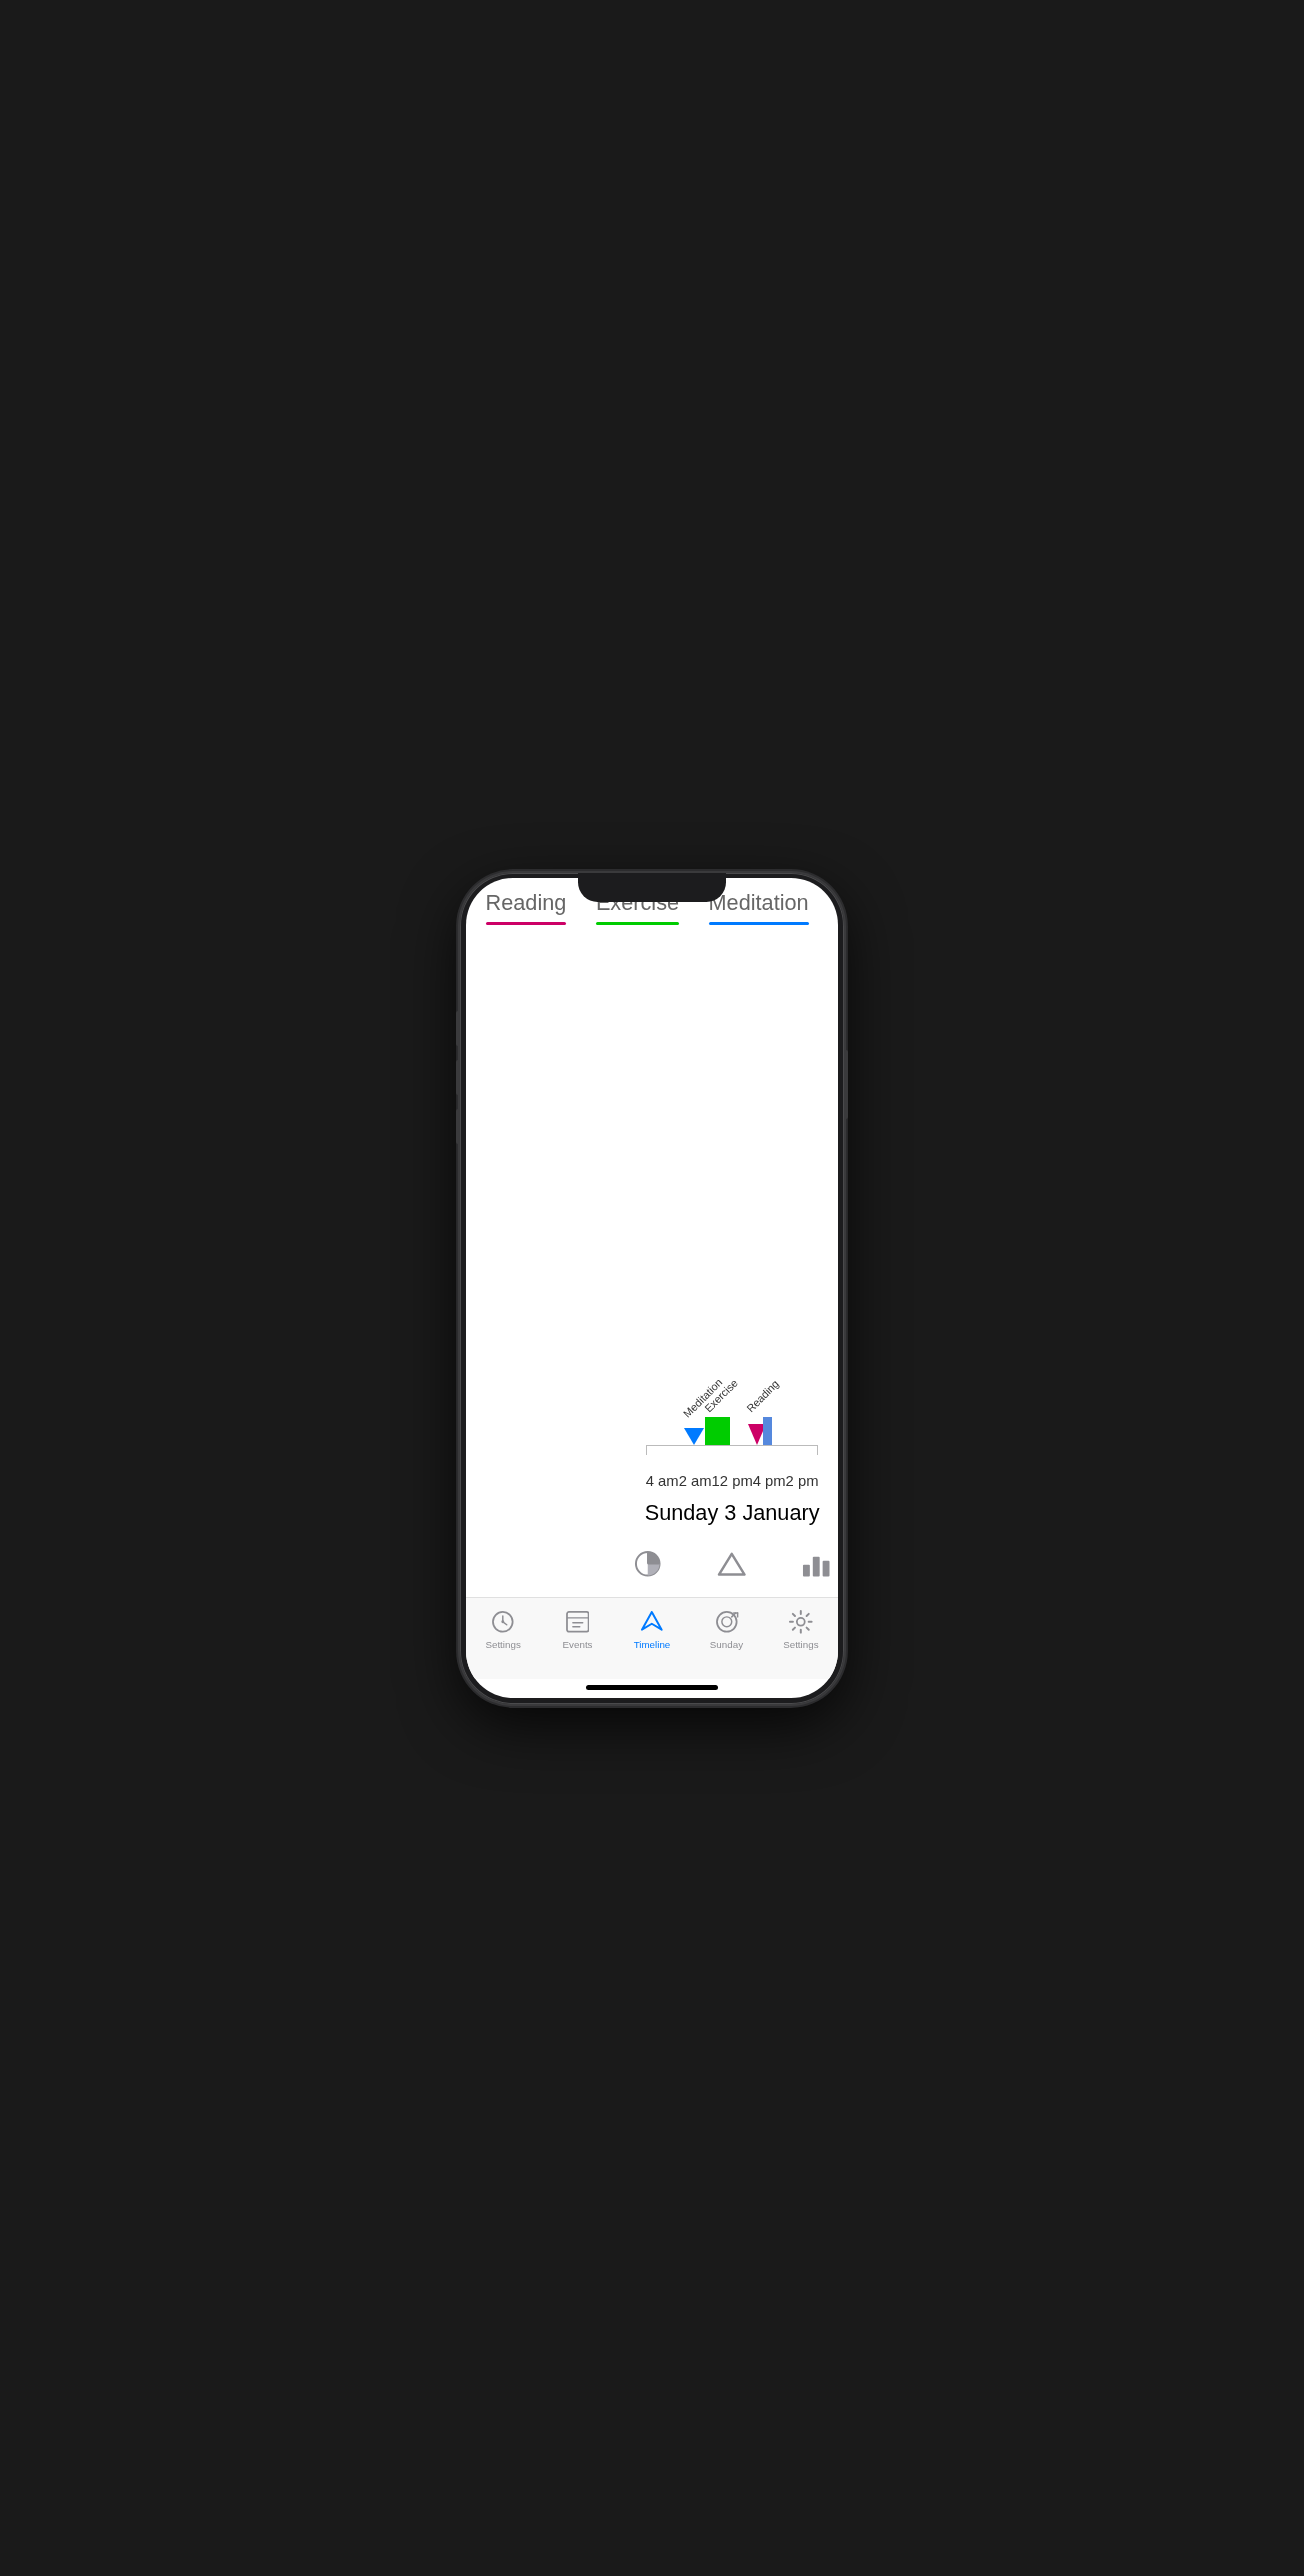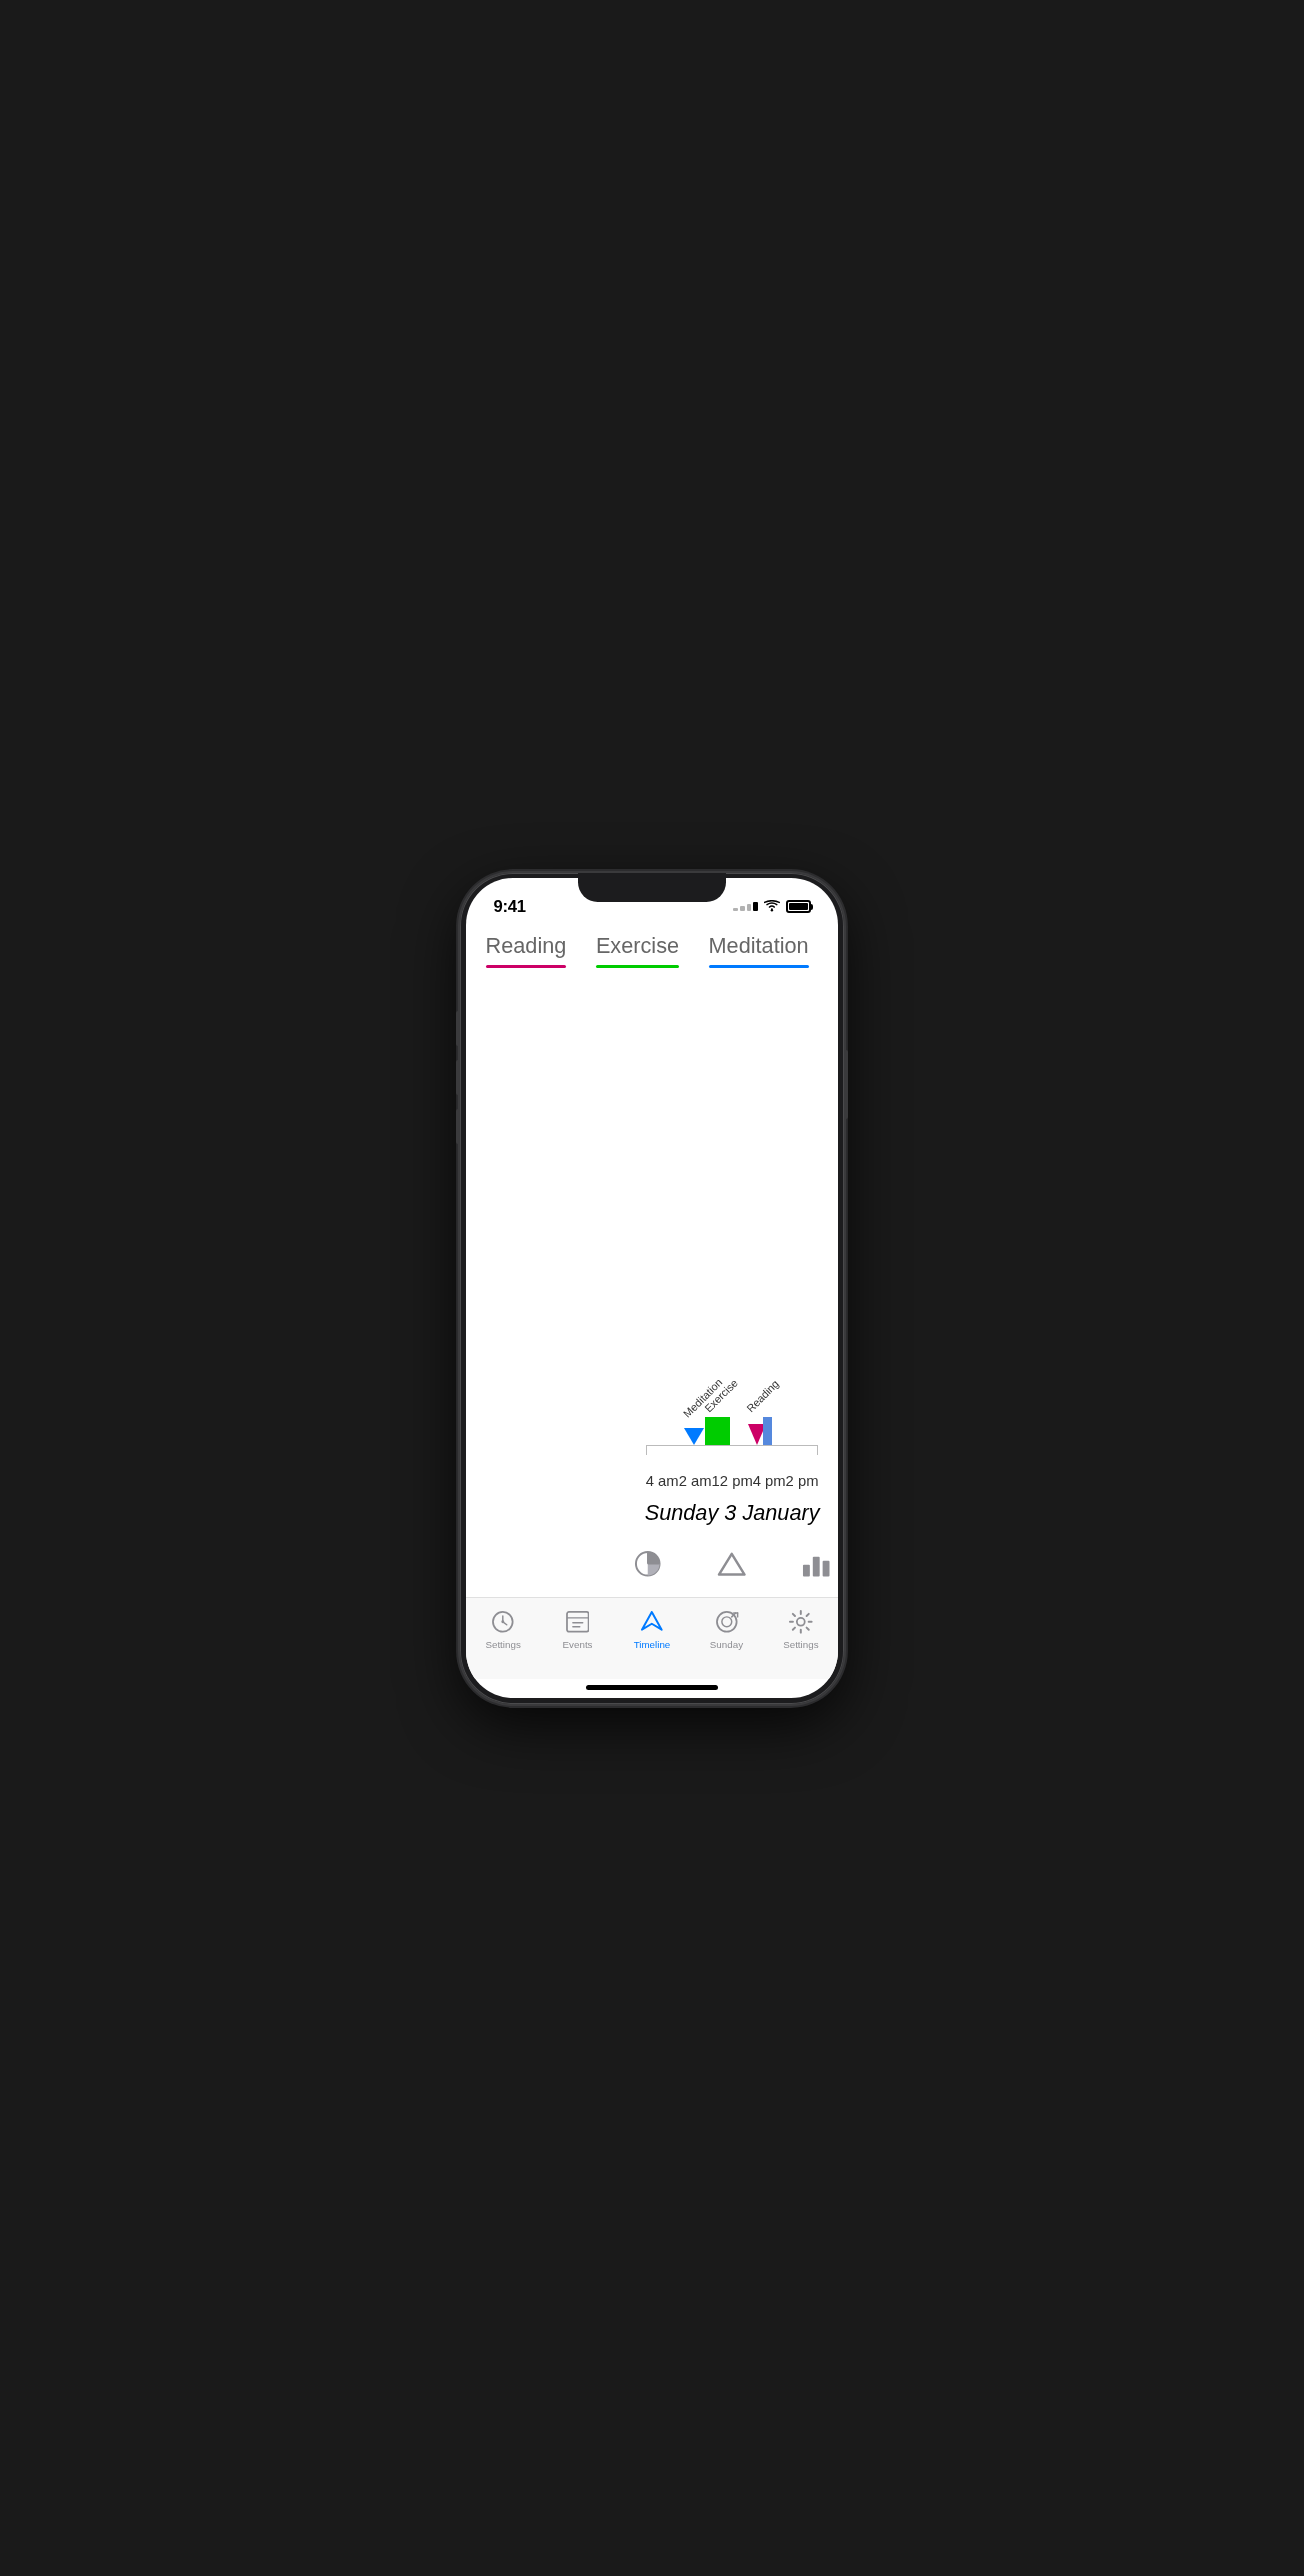--- a/index.html
+++ b/index.html
@@ -206,21 +206,20 @@
       font-weight: 400;
       margin-top: 19px;
     }
 
     .date-label {
       text-align: center;
       font-size: 21.7px;
       font-weight: 400;
       color: #000;
       padding: 11.8px 0 15.8px;
-      font-style: italic;
     }
 
     
     .view-icons {
       display: flex;
       justify-content: center;
       gap: 49px;
       padding: 3.9px 0 15.8px;
     }
 
@@ -283,45 +282,20 @@
       flex-shrink: 0;
     }
   </style>
 </head>
 <body>
 
 <div class="phone-frame">
   <div class="notch"></div>
   <div class="screen">
 
-    <div class="status-bar">
-      <span class="status-time">9:41</span>
-      <div class="status-icons">
-        <div class="signal-dots">
-          <div class="signal-dot"></div>
-          <div class="signal-dot"></div>
-          <div class="signal-dot"></div>
-          <div class="signal-dot"></div>
-        </div>
-        <div>
-          <svg width="15.8" height="11.8" viewBox="0 0 16 12">
-            <path d="M8 9.5 L8 9.5 L8 9.5" stroke="#000" stroke-width="2" stroke-linecap="round"></path>
-            <path d="M5.5 7.2 Q8 5.2 10.5 7.2" fill="none" stroke="#000" stroke-width="1.5" stroke-linecap="round"></path>
-            <path d="M3 4.8 Q8 1.5 13 4.8" fill="none" stroke="#000" stroke-width="1.5" stroke-linecap="round"></path>
-            <path d="M0.5 2.4 Q8 -1 15.5 2.4" fill="none" stroke="#000" stroke-width="1.5" stroke-linecap="round"></path>
-            <circle cx="8" cy="10.5" r="1.2" fill="#000"></circle>
-          </svg>
-        </div>
-        <div class="battery-icon">
-          <div class="battery-body">
-            <div class="battery-fill"></div>
-          </div>
-        </div>
-      </div>
-    </div>
 
     <div class="main-content">
 
       <div class="habit-tabs">
         <div class="habit-tab">
           <span class="habit-tab-label">Reading</span>
           <div class="habit-tab-underline" style="background:#CC0066;"></div>
         </div>
         <div class="habit-tab">
           <span class="habit-tab-label">Exercise</span>

